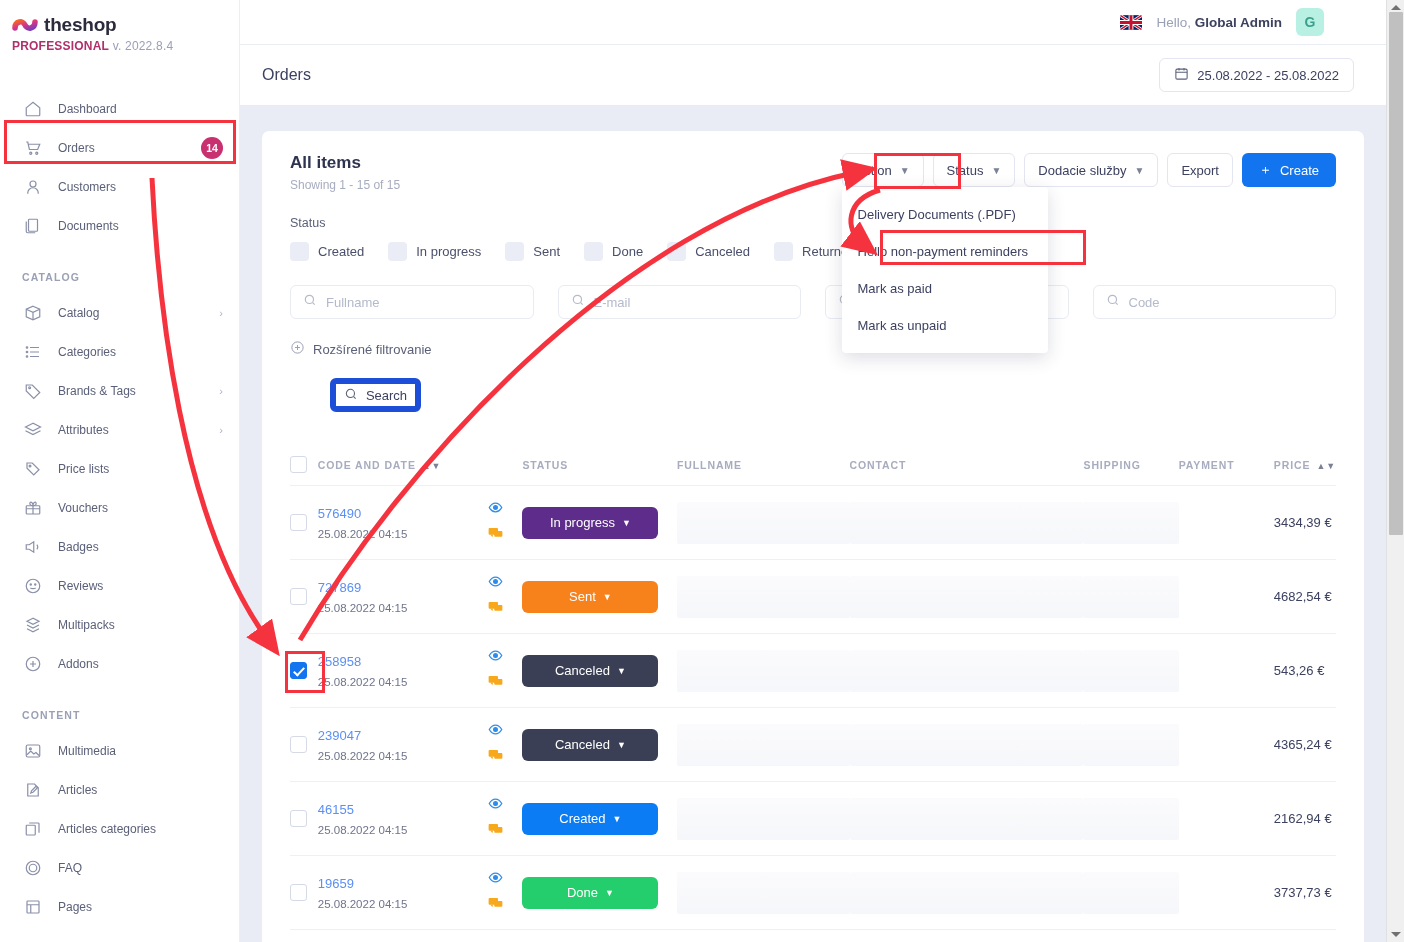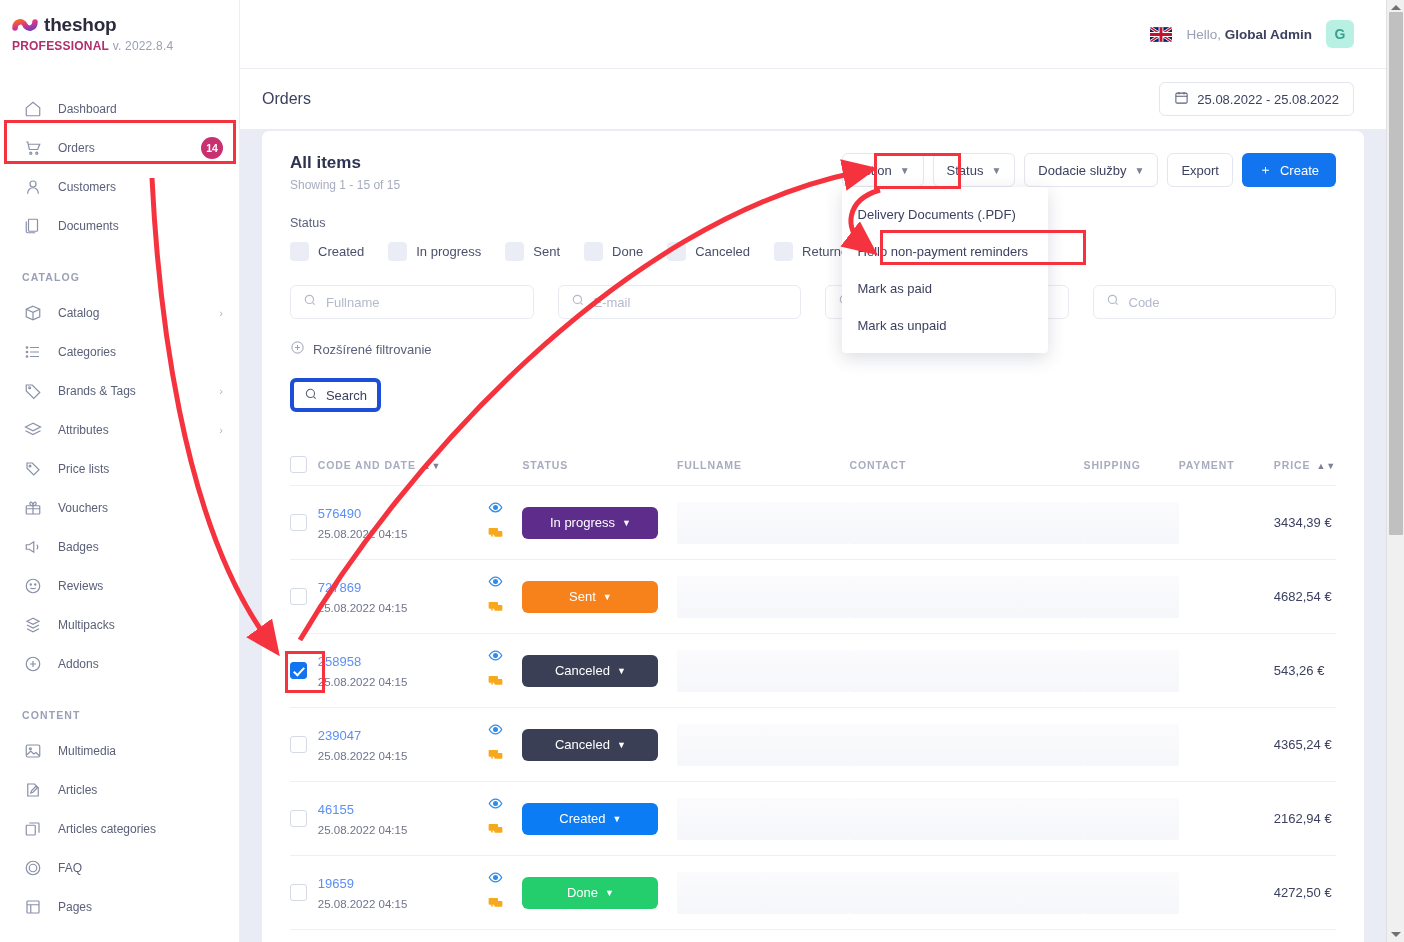--- a/index.html
+++ b/index.html
@@ -45,22 +45,22 @@
     display: flex; align-items: center; justify-content: center;
   }
   .nav-section {
     font-size: 10.5px; letter-spacing: 1.1px; color: #9aa0b5;
     padding: 26px 0 10px 22px; font-weight: 600;
   }
 
   
   .main { flex: 1; height: 942px; position: relative; overflow: hidden; background: #e9ebf5; }
   .topbar {
-    height: 69px; background: #fff; display: flex; align-items: center;
-    justify-content: flex-end; padding-right: 50px; border-bottom: 1px solid #eceef5;
+    height: 45px; background: #fff; display: flex; align-items: center;
+    justify-content: flex-end; padding-right: 80px; border-bottom: 1px solid #eceef5;
   }
   .flag { width: 22px; height: 15px; border-radius: 2px; overflow: hidden; margin-right: 14px; }
   .hello { font-size: 13.5px; color: #9aa0b5; }
   .hello b { color: #3c4160; font-weight: 700; }
   .avatar {
     width: 28px; height: 28px; border-radius: 6px; background: #b8f0e4;
     color: #3aa08c; font-size: 14px; font-weight: 600;
     display: flex; align-items: center; justify-content: center; margin-left: 14px;
   }
 
@@ -107,23 +107,23 @@
     display: flex; align-items: center; gap: 9px; padding: 0 12px; background: #fff;
   }
   .fld input {
     border: none; outline: none; font-size: 13px; color: #3c4160;
     width: 100%; background: transparent; font-family: inherit;
   }
   .fld input::placeholder { color: #b4b9cb; }
 
   .adv { display: flex; align-items: center; gap: 8px; margin-top: 21px; font-size: 13px; color: #5b6079; cursor: pointer; }
   .searchbtn {
-    margin-top: 20px; width: 91px; height: 34px; border: 4px solid #1d4ed8; border-radius: 6px;
+    margin-top: 20px; width: 91px; height: 34px; border: 6px solid #1d4ed8; border-radius: 6px;
     background: #fff; display: flex; align-items: center; justify-content: center; gap: 8px;
-    font-size: 13px; color: #3c4160; cursor: pointer;
+    font-size: 13px; color: #3c4160; cursor: pointer; margin-left: 40px;
   }
 
   table { width: 100%; border-collapse: collapse; margin-top: 32px; }
   thead th {
     font-size: 10.5px; letter-spacing: 0.9px; color: #a7acbf; font-weight: 700;
     text-align: left; padding: 12px 0 12px 0; border-bottom: 1px solid #eef0f6;
     white-space: nowrap;
   }
   .sorticon { display: inline-block; margin-left: 6px; color: #7b8196; font-size: 9px; line-height: 1; }
   tbody td { border-bottom: 1px solid #eef0f6; padding: 14px 0; vertical-align: middle; }
@@ -783,21 +783,21 @@
                 <td>
                   <div class="blurcell"></div>
                 </td>
                 <td>
                   <div class="blurcell"></div>
                 </td>
                 <td>
                   <div class="blurcell"></div>
                 </td>
                 <td><span class="paydot"></span></td>
-                <td class="price">4272,50 €</td>
+                <td class="price">3737,73 €</td>
               </tr>
               <tr>
                 <td></td>
                 <td></td>
                 <td></td>
                 <td></td>
                 <td></td>
                 <td></td>
                 <td></td>
                 <td><span class="paydot"></span></td>

